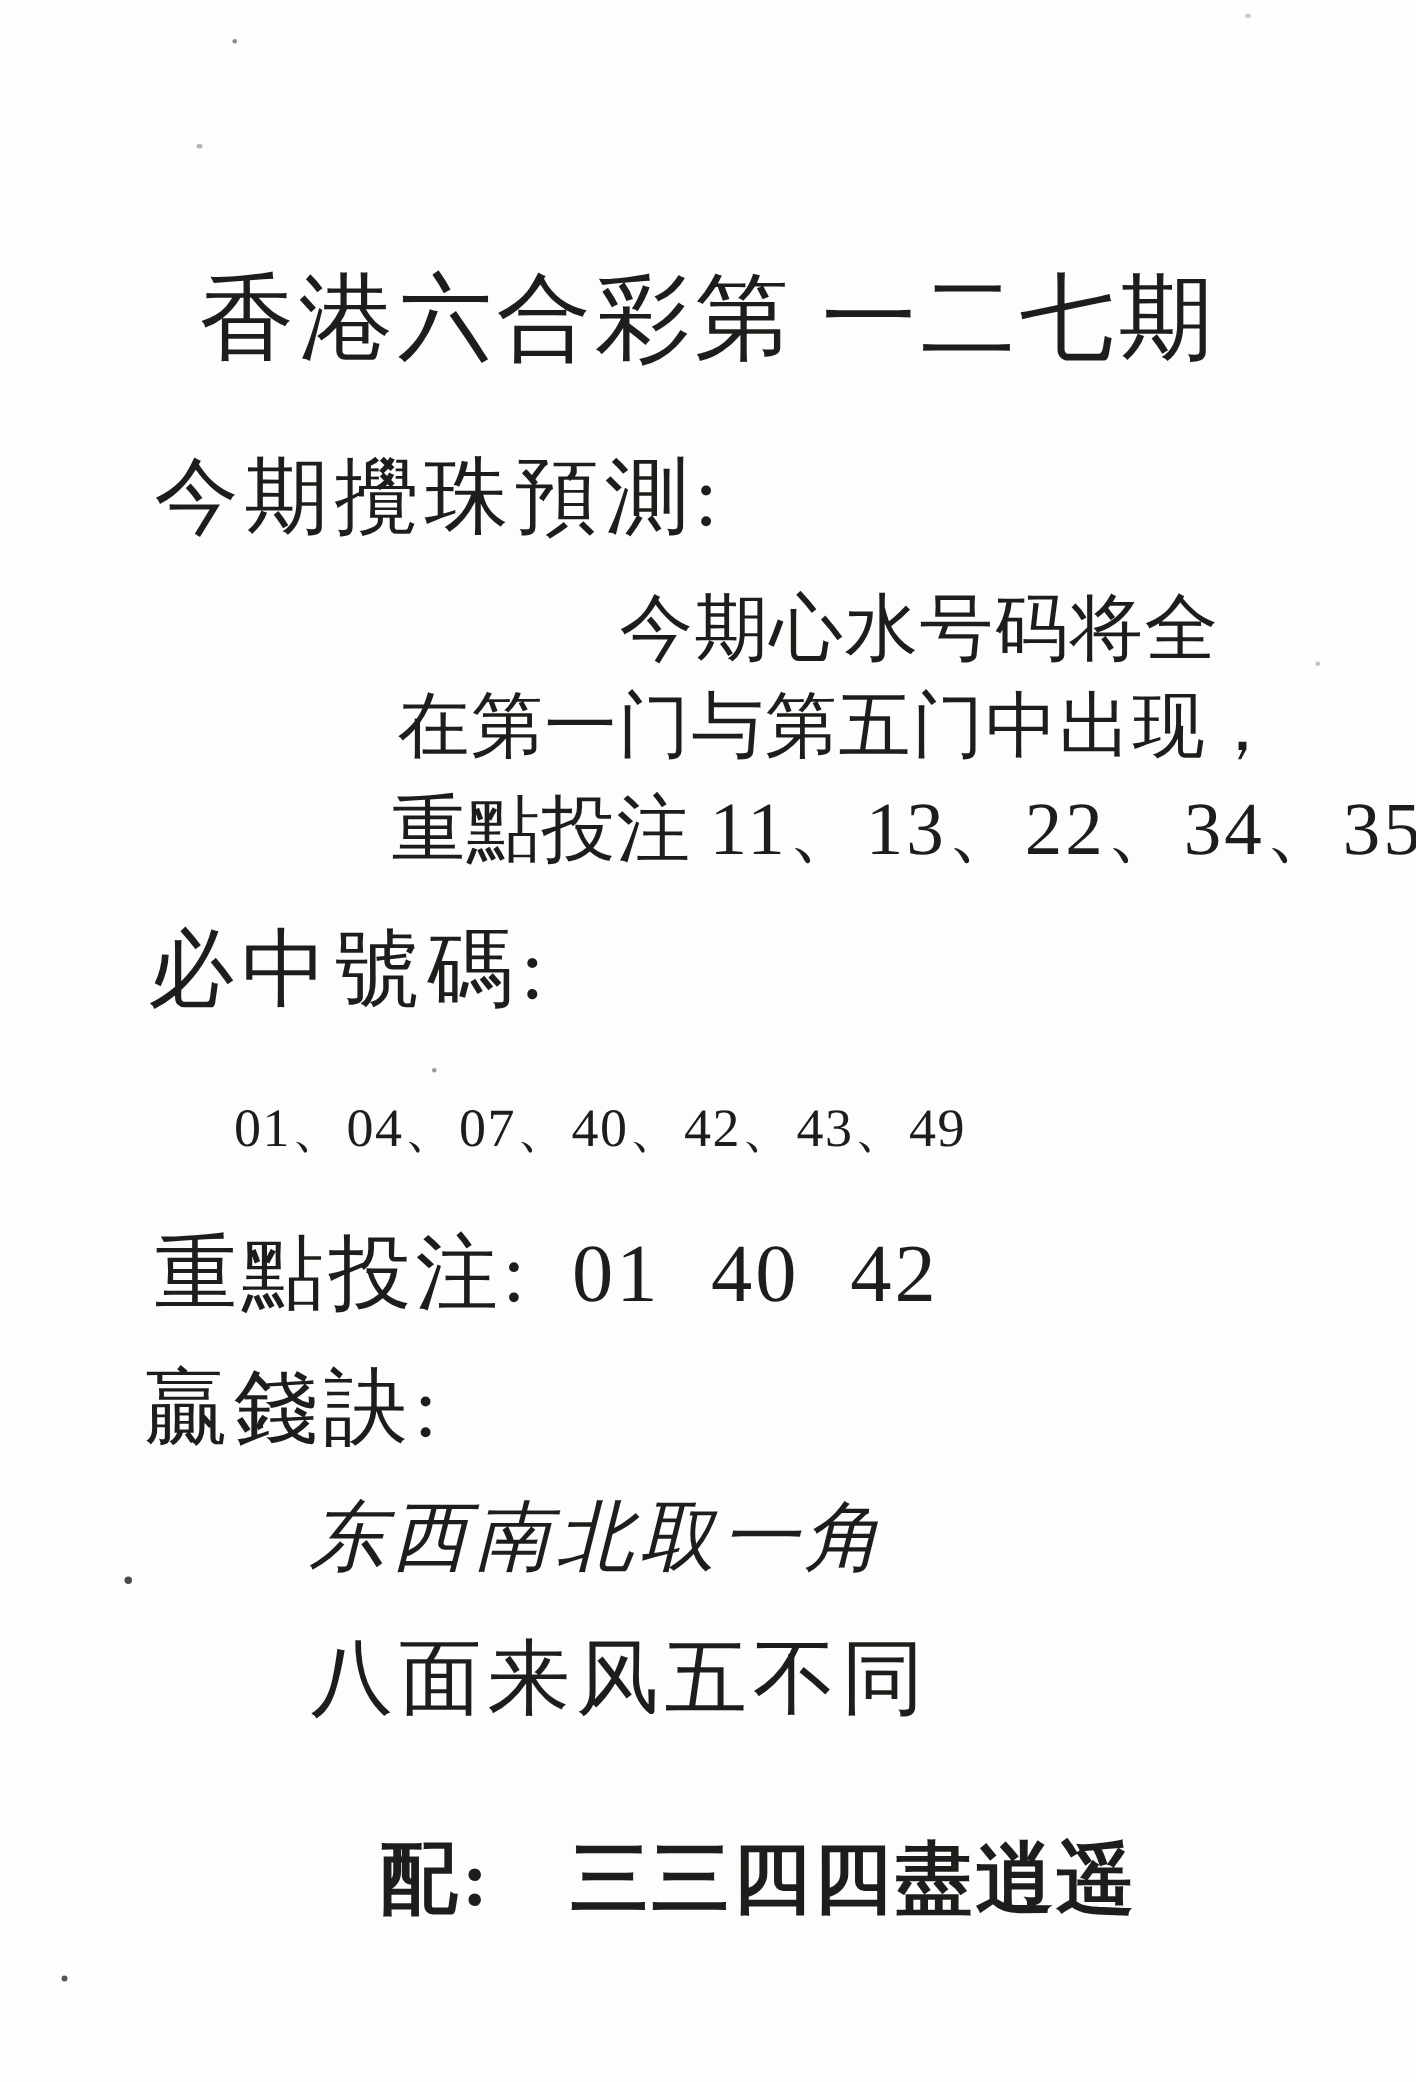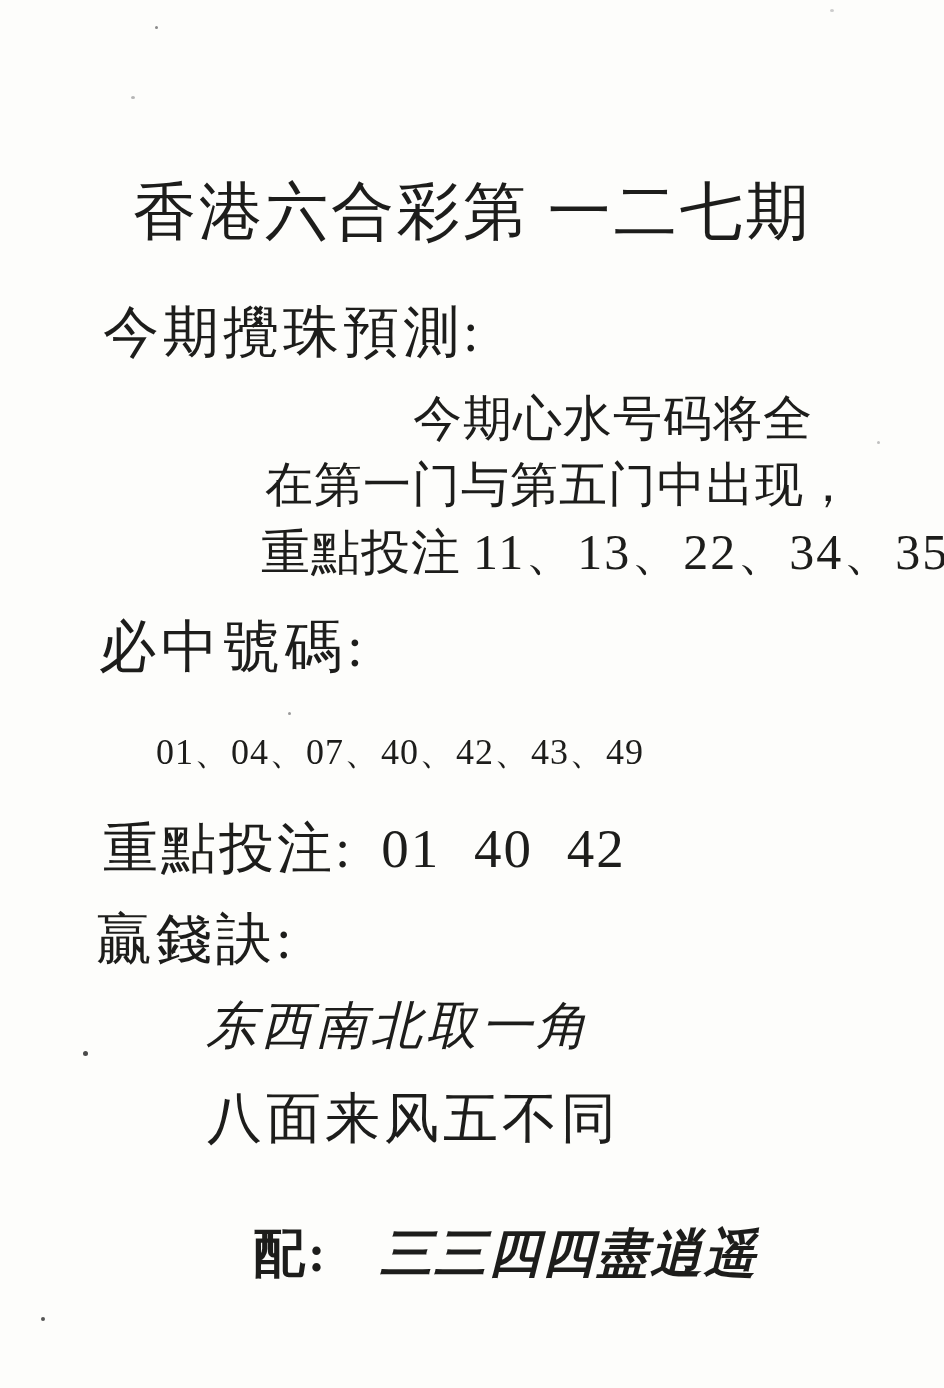--- a/index.html
+++ b/index.html
@@ -99,21 +99,20 @@
   
   .pairing {
     left: 253px; top: 1228px;
     font-size: 52px;
     font-weight: bold;
     letter-spacing: 3px;
   }
   .pairing .pairing-text {
     margin-left: 52px;
     letter-spacing: 2px;
-    font-style: italic;
   }
   
   .speck {
     position: absolute;
     border-radius: 50%;
   }
   .s1 { left: 155px; top: 26px;  width: 3px; height: 3px; background: #8a8a8a; }
   .s2 { left: 131px; top: 96px;  width: 4px; height: 3px; background: #b5b5b5; }
   .s3 { left: 288px; top: 712px; width: 3px; height: 3px; background: #9a9a9a; }
   .s4 { left: 877px; top: 441px; width: 3px; height: 3px; background: #c0c0c0; }

